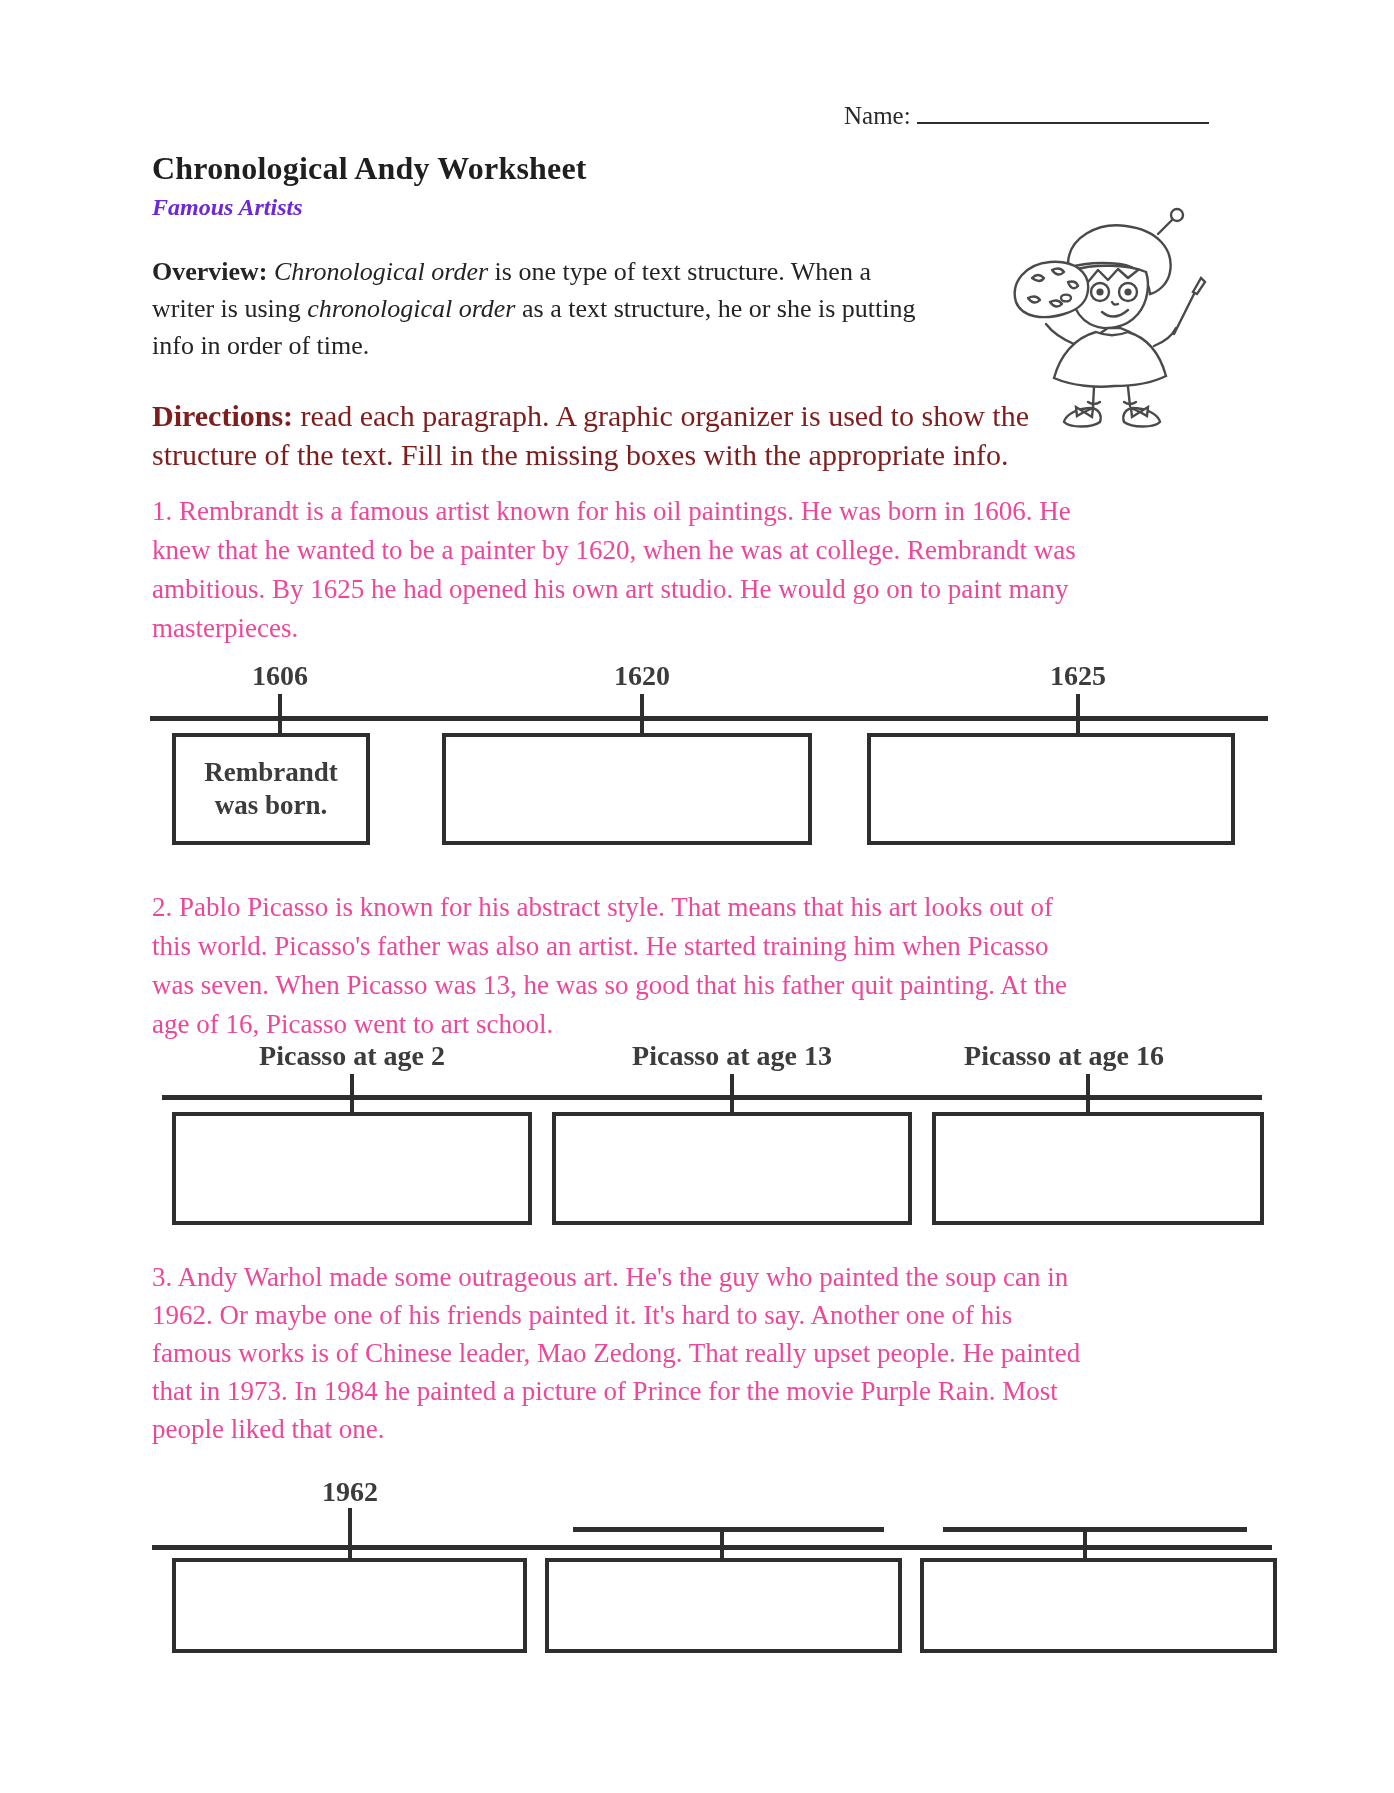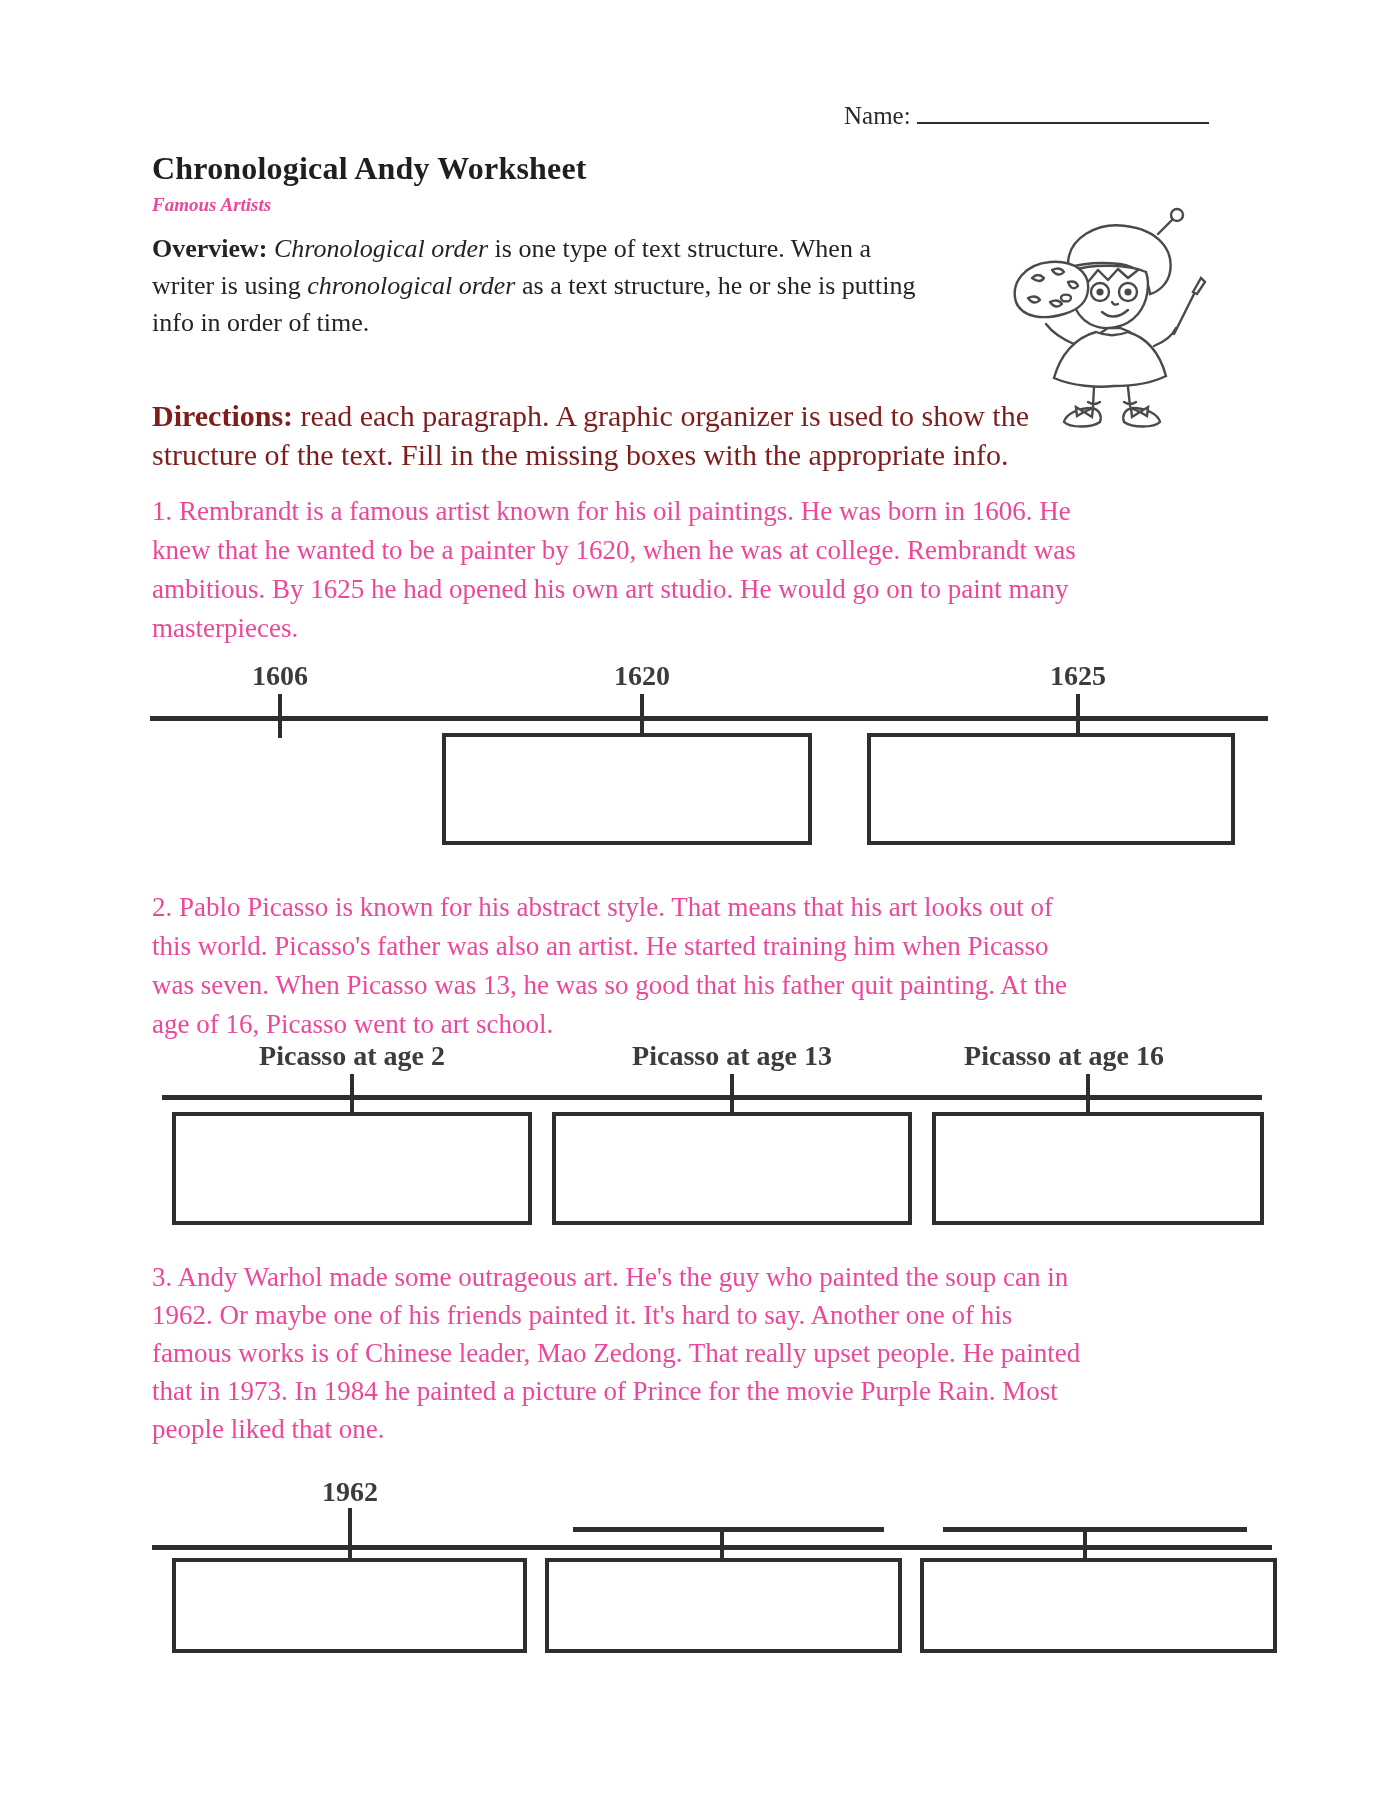--- a/index.html
+++ b/index.html
@@ -10,23 +10,23 @@
     font-family:"Liberation Serif","DejaVu Serif",serif;
     color:#242424;
     overflow:hidden;
     margin-left:22px;
   }
   .abs{position:absolute;}
   
   .name-row{top:100px;left:822px;font-size:25px;color:#2a2a2a;white-space:nowrap;}
   .name-line{display:inline-block;width:292px;height:22px;border-bottom:2px solid #2d2d2d;margin-left:6px;}
   .title{top:150px;left:130px;font-size:32px;font-weight:bold;color:#1f1f1f;letter-spacing:.2px;}
-  .subtitle{top:194px;left:130px;font-size:19px;font-weight:bold;font-style:italic;color:#ec4899;}
+  .subtitle{top:194px;left:130px;font-size:24px;font-weight:bold;font-style:italic;color:#6d28d9;}
   
-  .overview{top:230px;left:130px;font-size:26px;line-height:37px;color:#242424;}
+  .overview{top:253px;left:130px;font-size:26px;line-height:37px;color:#242424;}
   .directions{top:396px;left:130px;font-size:30px;line-height:39px;color:#7f1d1d;}
   .para{left:130px;font-size:27px;line-height:39px;color:#ec4899;}
   .tline{white-space:nowrap;}
   
   .timeline{left:0;width:1394px;}
   .tl-label{position:absolute;transform:translateX(-50%);font-size:28px;font-weight:bold;color:#3c3c3c;white-space:nowrap;}
   .tl-tick{position:absolute;width:4px;background:#2e2e2e;}
   .tl-line{position:absolute;height:5px;background:#2e2e2e;}
   .tl-blank{position:absolute;height:5px;background:#2e2e2e;}
   .tl-box{position:absolute;background:#ffffff;border:4px solid #2e2e2e;box-sizing:border-box;
@@ -111,20 +111,23 @@
   </div>
 
   <div class="abs timeline" style="top:652px;height:200px;">
     <div class="tl-label" style="left:258px;top:8px;">1606</div>
     <div class="tl-label" style="left:620px;top:8px;">1620</div>
     <div class="tl-label" style="left:1056px;top:8px;">1625</div>
     <div class="tl-tick" style="left:256px;top:42px;height:44px;"></div>
     <div class="tl-tick" style="left:618px;top:42px;height:44px;"></div>
     <div class="tl-tick" style="left:1054px;top:42px;height:44px;"></div>
     <div class="tl-line" style="left:128px;top:64px;width:1118px;"></div>
+    <div class="tl-box" style="left:150px;top:81px;width:198px;height:112px;">
+      <span class="box-text">Rembrandt was born.</span>
+    </div>
     <div class="tl-box" style="left:420px;top:81px;width:370px;height:112px;">
       <span class="box-text"></span>
     </div>
     <div class="tl-box" style="left:845px;top:81px;width:368px;height:112px;">
       <span class="box-text"></span>
     </div>
   </div>
 
   <div class="abs para" style="top:888px;">
     <div class="tline">2. Pablo Picasso is known for his abstract style. That means that his art looks out of</div>

